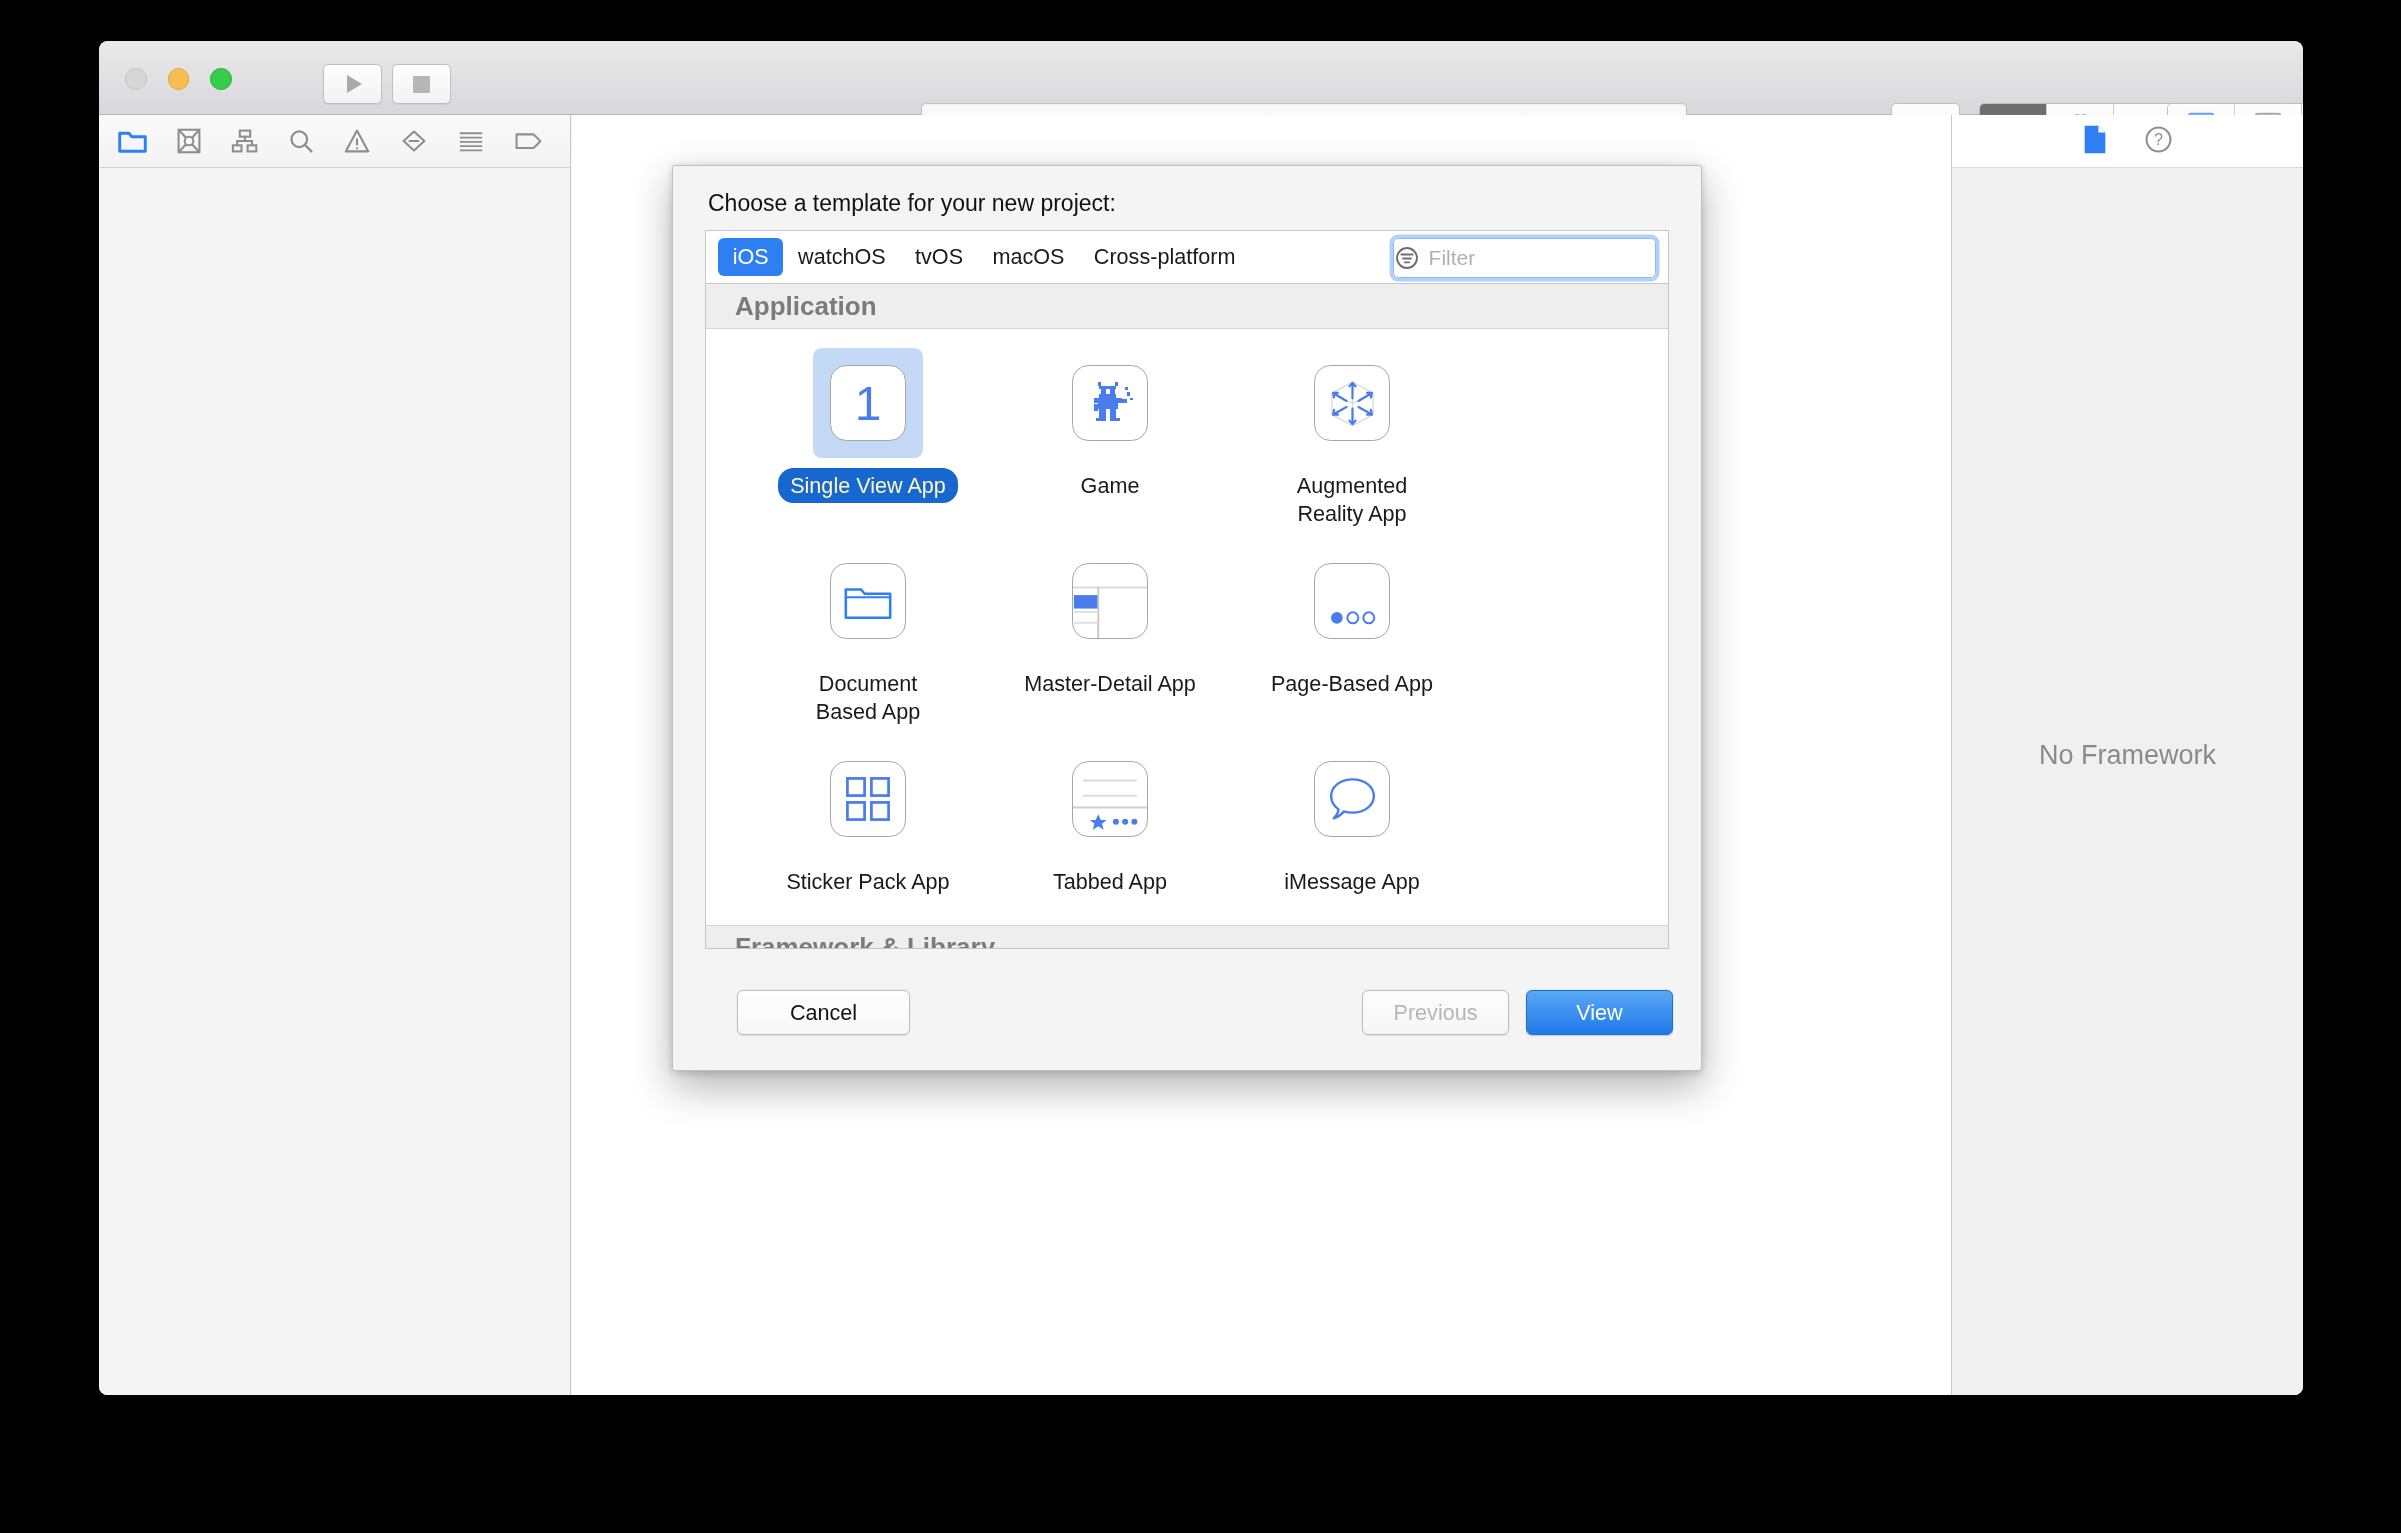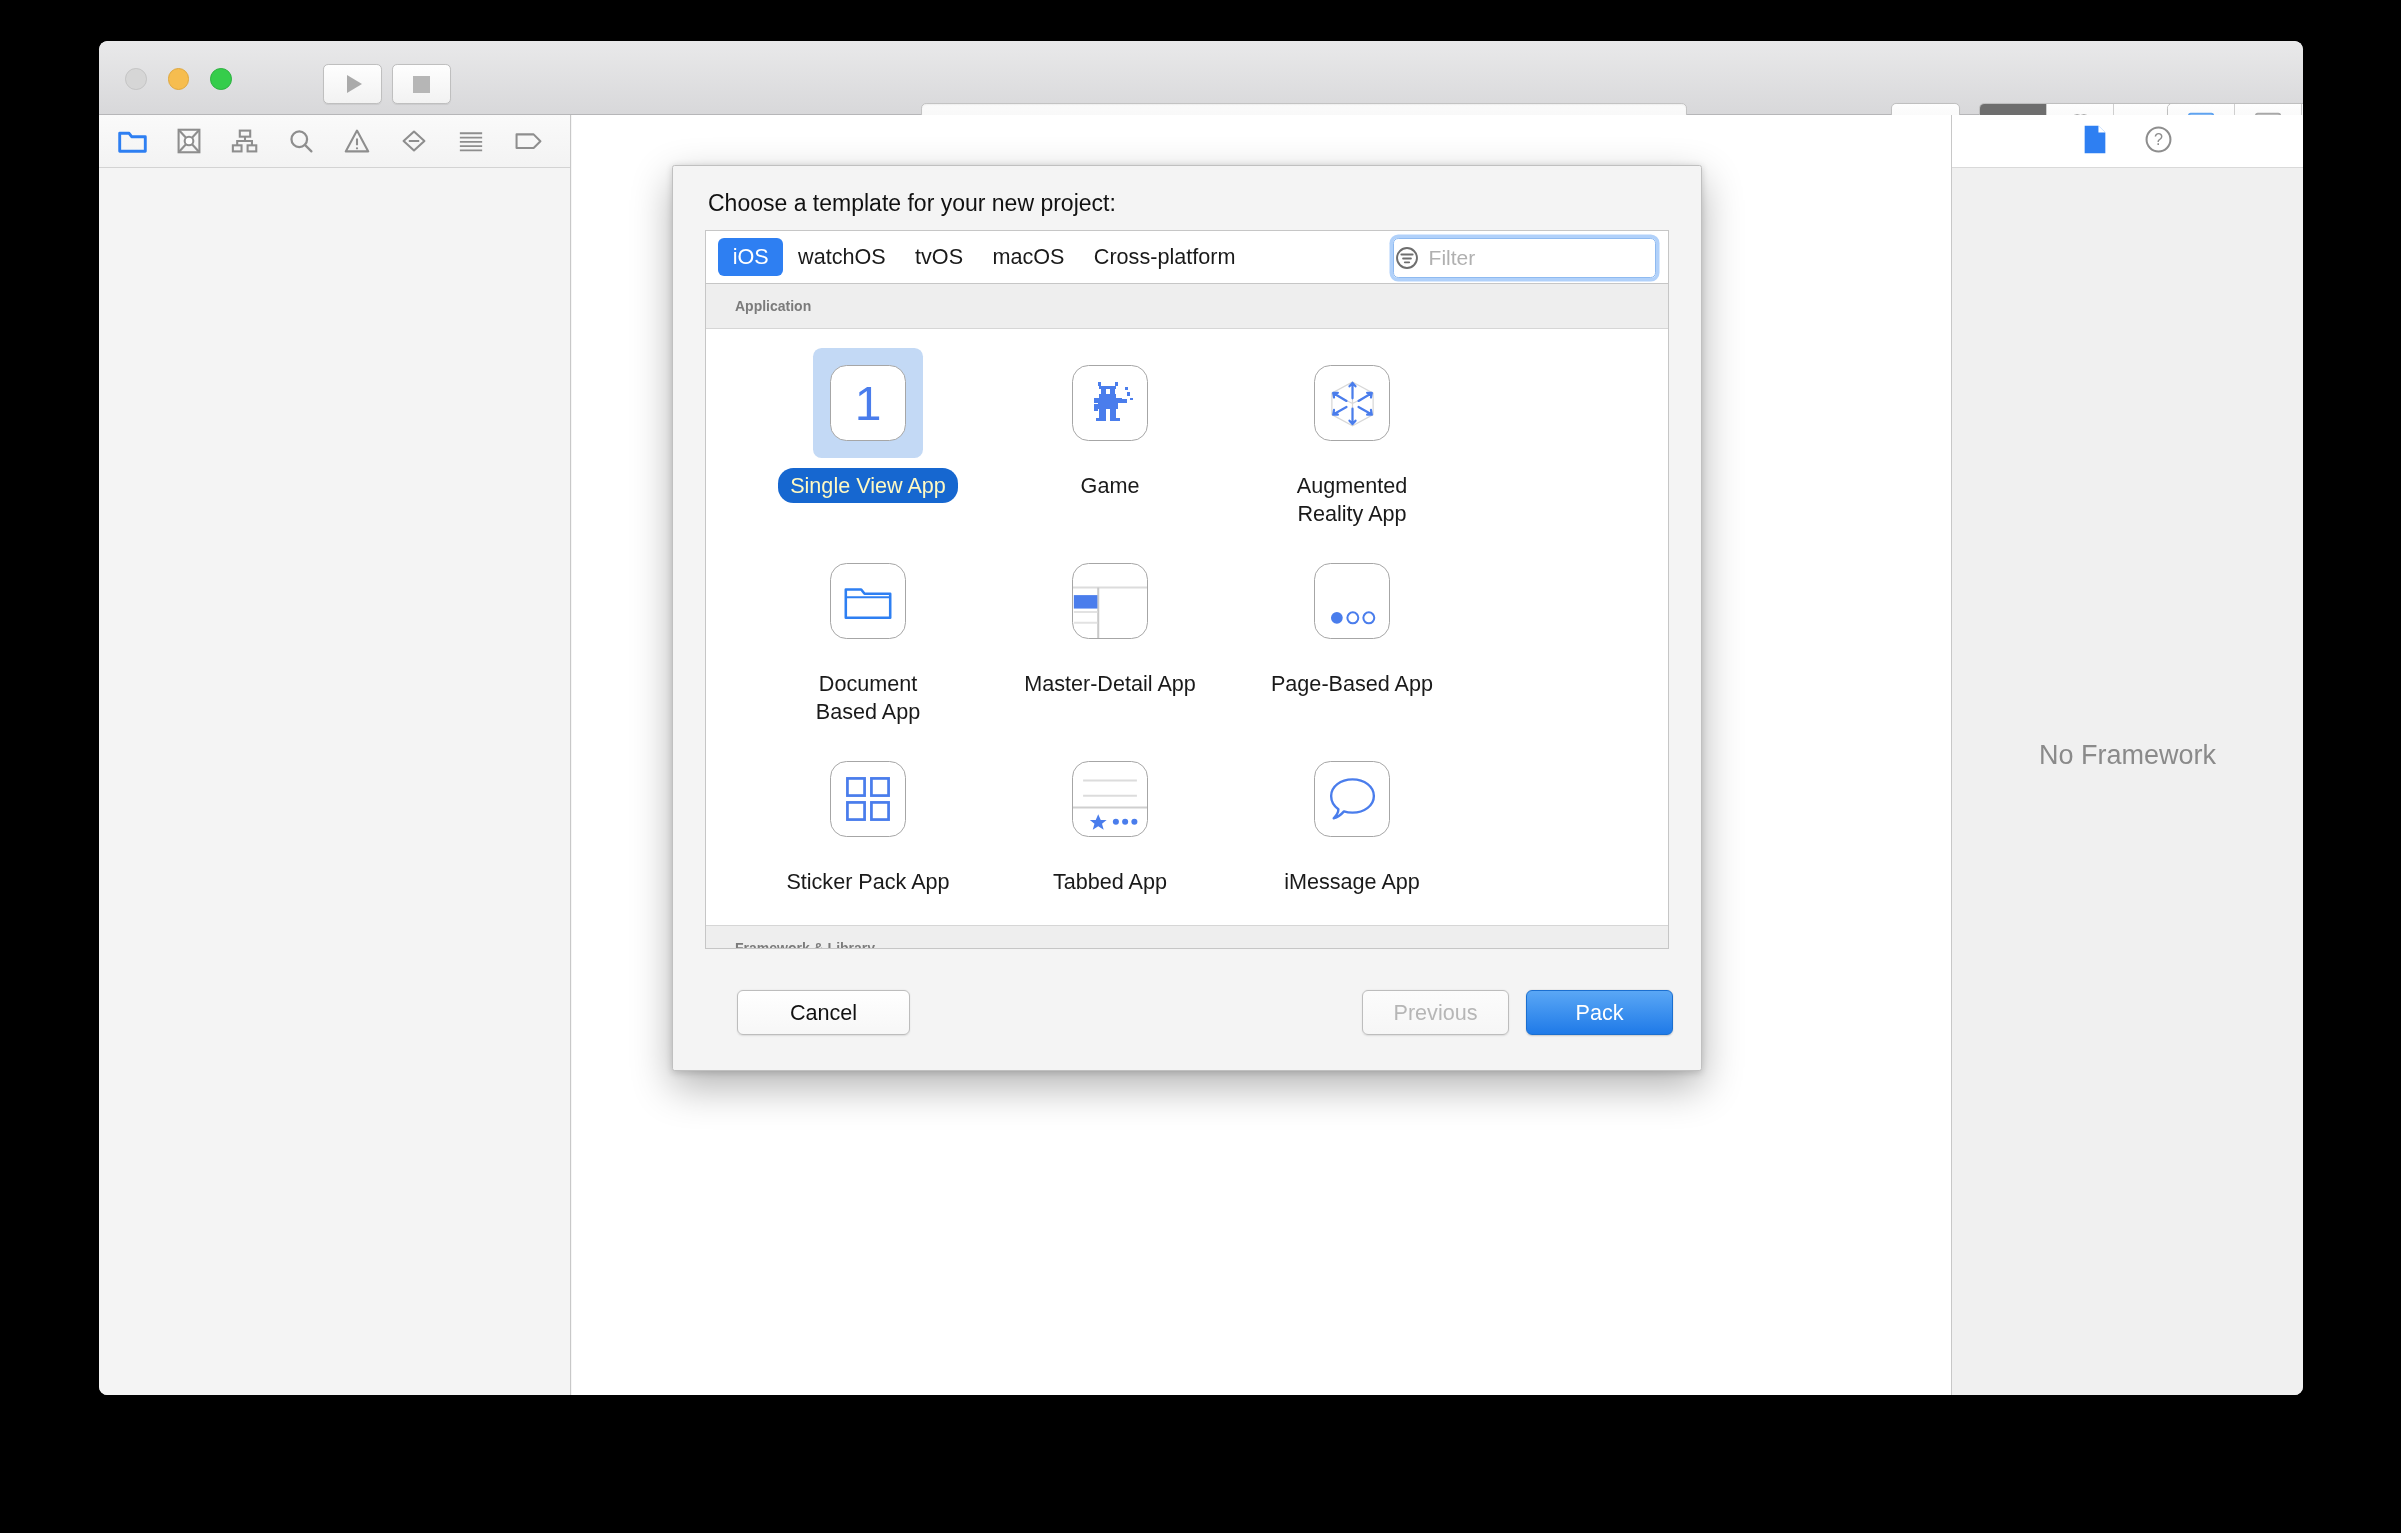--- a/index.html
+++ b/index.html
@@ -136,21 +136,21 @@
   .filter-text { font-size: 21px; color: #b0b0b0; }
 
   .tpl-body {
     position: absolute; left: 32px; top: 117px; right: 32px; bottom: 121px;
     background: #fff; border: 0.9px solid #c6c6c6; overflow: hidden;
   }
   .sect-head {
     height: 45px; background: #eeeeee;
     border-bottom: 0.9px solid #d6d6d6;
     display: flex; align-items: center; padding-left: 29px;
-    font-size: 14px; font-weight: bold; color: #7b7b7b;
+    font-size: 26px; font-weight: bold; color: #7b7b7b;
   }
   .sect-head.second { border-top: 0.9px solid #d6d6d6; }
   .grid { display: flex; flex-wrap: wrap; padding: 19px 0 10.4px 41px; }
   .cell {
     width: 242px; display: flex; flex-direction: column; align-items: center;
     margin-bottom: 15.5px; cursor: default;
   }
   .icon-holder {
     width: 110px; height: 110px; display: flex; align-items: center; justify-content: center;
     border-radius: 8.6px;
@@ -539,17 +539,17 @@
 
         
 
         
       </div>
     </div>
 
     <div class="footer-zone">
       <div class="btn" id="cancel-btn">Cancel</div>
       <div class="btn" id="previous-btn">Previous</div>
-      <div class="btn" id="next-btn">Pack</div>
+      <div class="btn" id="next-btn">View</div>
     </div>
   </div>
 </div>
 
 
 </body></html>

